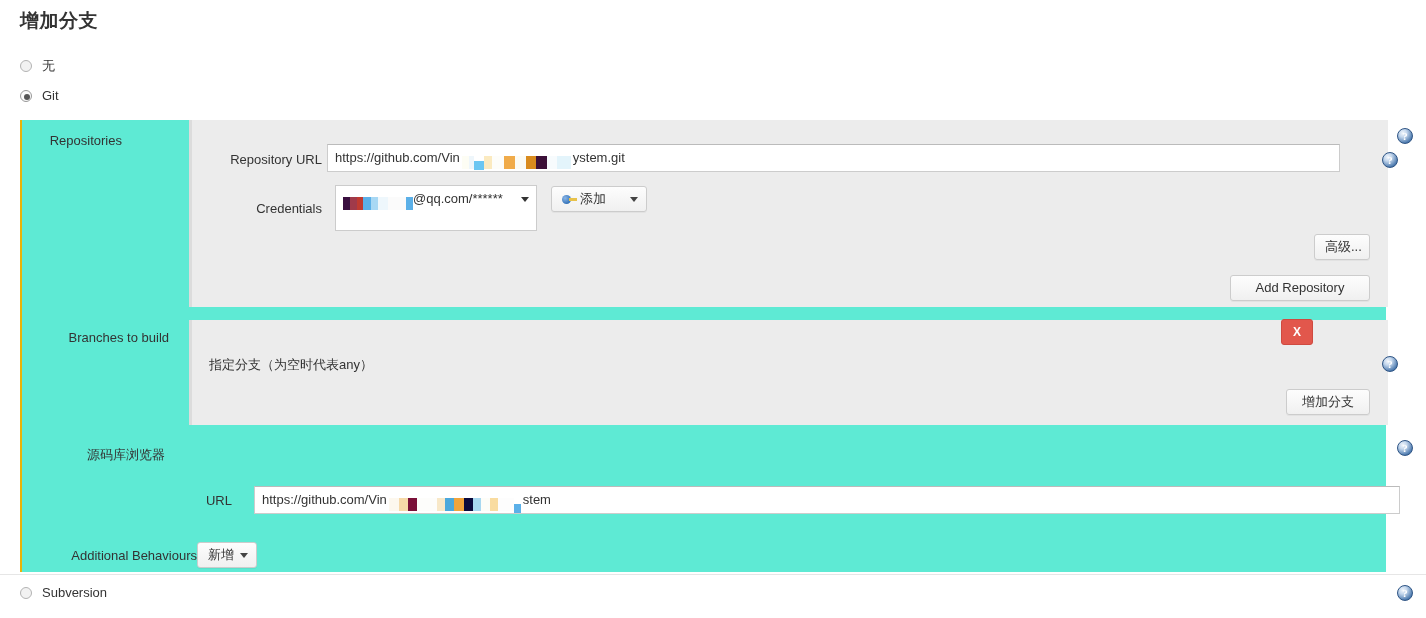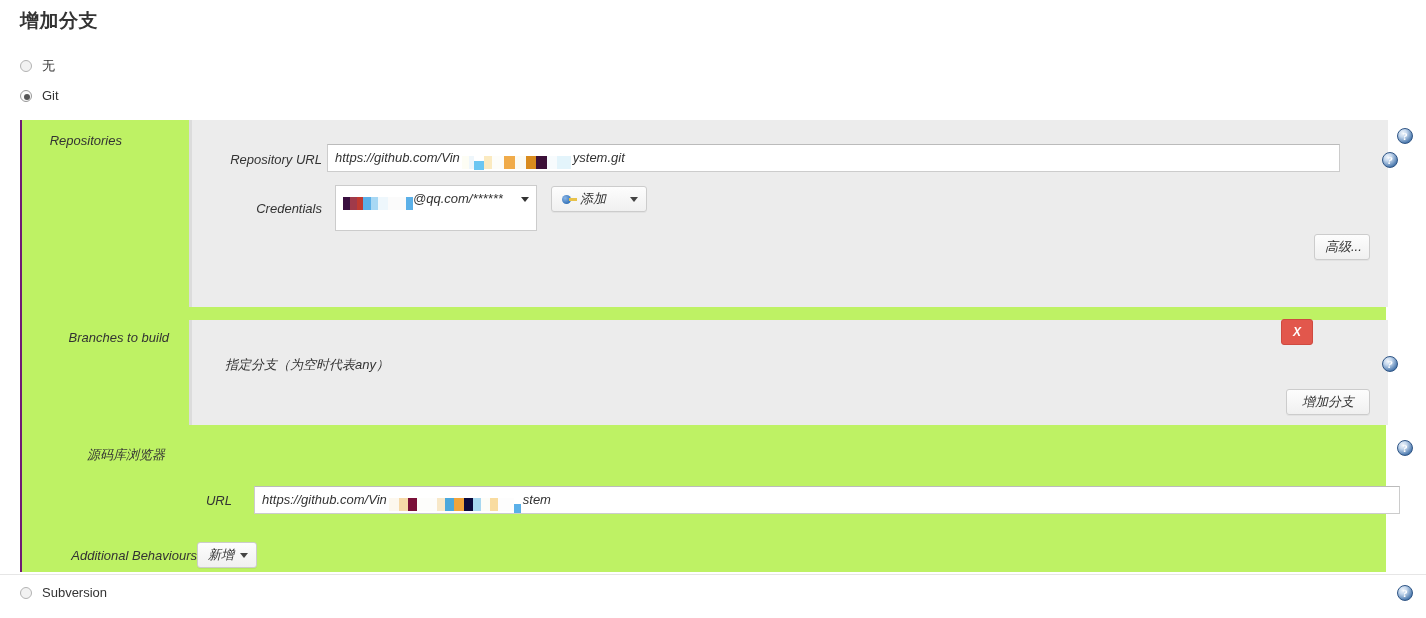--- a/index.html
+++ b/index.html
@@ -35,23 +35,22 @@
   }
   .radio-row .rdo-label { margin-left: 10px; font-size: 13px; color: #333; }
   #row-none { top: 57px; }
   #row-git  { top: 88px; }
   #row-svn  { top: 585px; }
 
   
   .git-block {
     position: absolute; left: 20px; top: 120px;
     width: 1366px; height: 452px;
-    background: #bef264;
-    border-left: 2px solid #701a75;
-    font-style: italic;
+    background: #5eead4;
+    border-left: 2px solid #eab308;
   }
   .cfg-label {
     position: absolute; font-size: 13px; color: #333; text-align: right;
   }
 
   
   .nested {
     position: absolute;
     background: #ececec;
     border-left: 3px solid #dcdcdc;
@@ -193,29 +192,30 @@
         <span class="redact"><span class="px" style="background:#3a0f3f;width:7px;"></span><span class="px" style="background:#a03a4a;width:7px;"></span><span class="px" style="background:#c03a30;width:6px;"></span><span class="px" style="background:#5bb0e8;width:8px;"></span><span class="px" style="background:#a8d8f4;width:7px;"></span><span class="px" style="background:#eef7fc;width:10px;"></span><span class="px" style="background:#fbfbfb;width:18px;"></span><span class="px" style="background:#5bb0e8;width:7px;"></span></span><span>@qq.com/******</span>
         <span class="caret"></span>
       </div>
       <div class="btn split" style="left:359px; top:66px;">
         <span class="keyicon"></span><span>添加</span>
         <span class="bcaret"></span>
       </div>
 
       <div class="btn" style="left:1122px; top:114px; width:56px;">高级...</div>
 
+      <div class="btn" style="left:1038px; top:155px; width:140px;">Add Repository</div>
     </div>
 
     <div class="cfg-label" style="left:0; width:147px; top:210px;">Branches to build</div>
 
     <div class="nested" style="left:167px; top:200px; width:1199px; height:105px;">
 
       <div class="btn-x" style="left:1089px; top:-1px;">X</div>
 
-      <div class="cfg-label" style="left:22px; width:175px; top:36px;">指定分支（为空时代表any）</div>
+      <div class="cfg-label" style="left:6px; width:175px; top:36px;">指定分支（为空时代表any）</div>
       <div class="help" style="left:1190px; top:36px;">?</div>
 
       <div class="btn" style="left:1094px; top:69px; width:84px;">增加分支</div>
     </div>
 
     <div class="cfg-label" style="left:0; width:143px; top:326px;">源码库浏览器</div>
 
     <div class="cfg-label" style="left:150px; width:60px; top:373px;">URL</div>
     <div class="txt" style="left:232px; top:366px; width:1146px;">
       <span>https://github.com/Vin</span><span class="redact" style="margin:0 2px;"><span class="px" style="background:#fdf8ee;width:10px;"></span><span class="px" style="background:#f6d9a8;width:9px;"></span><span class="px" style="background:#7a1038;width:9px;"></span><span class="px" style="background:#fdfdfb;width:20px;"></span><span class="px" style="background:#f8e8c8;width:8px;"></span><span class="px" style="background:#4ba8dc;width:9px;"></span><span class="px" style="background:#f0a43c;width:10px;"></span><span class="px" style="background:#0a0a3c;width:9px;"></span><span class="px" style="background:#a8d8f0;width:8px;"></span><span class="px" style="background:#fdfdf8;width:9px;"></span><span class="px" style="background:#f9dca0;width:8px;"></span><span class="px" style="background:#fdfdfd;width:16px;"></span><span class="px" style="background:#5bb0e8;width:7px;height:9px;vertical-align:-2px;"></span></span><span>stem</span>

